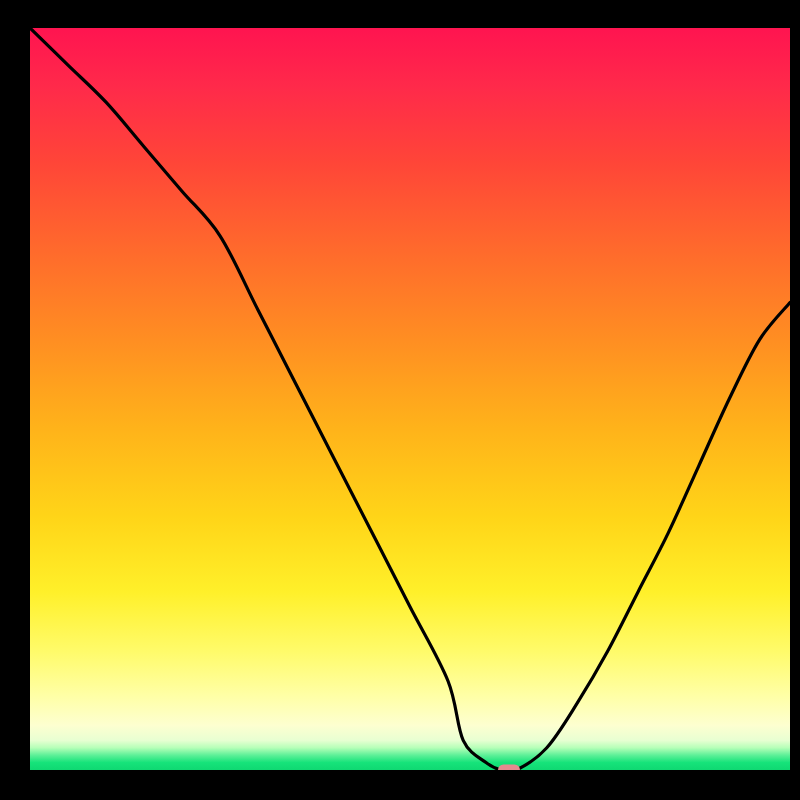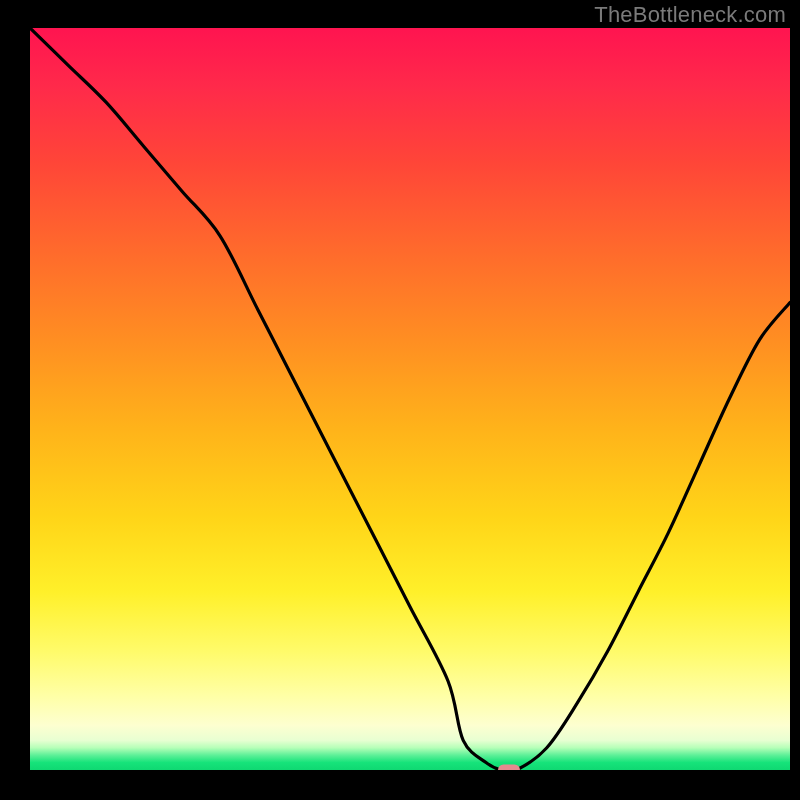--- a/index.html
+++ b/index.html
@@ -74,21 +74,20 @@
     border-radius: 6px;
     background: #e48a8f;
     transform: translate(-50%, -50%);
     z-index: 5;
   }
 </style>
 </head>
 <body>
 
 <div class="frame">
-  <div class="watermark">TheBottleneck.com</div>
 
   <div class="plot">
     <div class="bg-gradient"></div>
 
     <svg class="curve" viewBox="0 0 760 742" preserveAspectRatio="none">
       <path id="curve-path" fill="none" stroke="#000000" stroke-width="3.2" stroke-linecap="round" stroke-linejoin="round" d="M 0.0 0.0 C 6.3 6.2, 25.3 24.7, 38.0 37.1 C 50.7 49.5, 63.3 60.6, 76.0 74.2 C 88.7 87.8, 101.3 103.9, 114.0 118.7 C 126.7 133.6, 139.3 148.4, 152.0 163.2 C 164.7 178.1, 177.3 188.0, 190.0 207.8 C 202.7 227.5, 215.3 257.2, 228.0 282.0 C 240.7 306.7, 253.3 331.4, 266.0 356.2 C 278.7 380.9, 291.3 405.6, 304.0 430.4 C 316.7 455.1, 329.3 479.8, 342.0 504.6 C 354.7 529.3, 367.3 554.0, 380.0 578.8 C 392.7 603.5, 409.1 630.7, 418.0 653.0 C 426.9 675.2, 426.9 698.7, 433.2 712.3 C 439.5 725.9, 449.7 729.6, 456.0 734.6 C 462.3 739.5, 466.1 740.8, 471.2 742.0 C 476.3 743.2, 478.8 745.7, 486.4 742.0 C 494.0 738.3, 506.7 730.9, 516.8 719.7 C 526.9 708.6, 537.1 691.3, 547.2 675.2 C 557.3 659.1, 567.5 641.8, 577.6 623.3 C 587.7 604.7, 597.9 583.7, 608.0 563.9 C 618.1 544.1, 628.3 525.6, 638.4 504.6 C 648.5 483.5, 658.7 460.0, 668.8 437.8 C 678.9 415.5, 689.1 392.0, 699.2 371.0 C 709.3 350.0, 719.5 327.7, 729.6 311.6 C 739.7 295.6, 754.9 280.7, 760.0 274.5"></path>
     </svg>
 
     <div id="marker" class="marker" style="left: 478.8px; top: 742px; background: rgb(228, 138, 143);"></div>
   </div>

